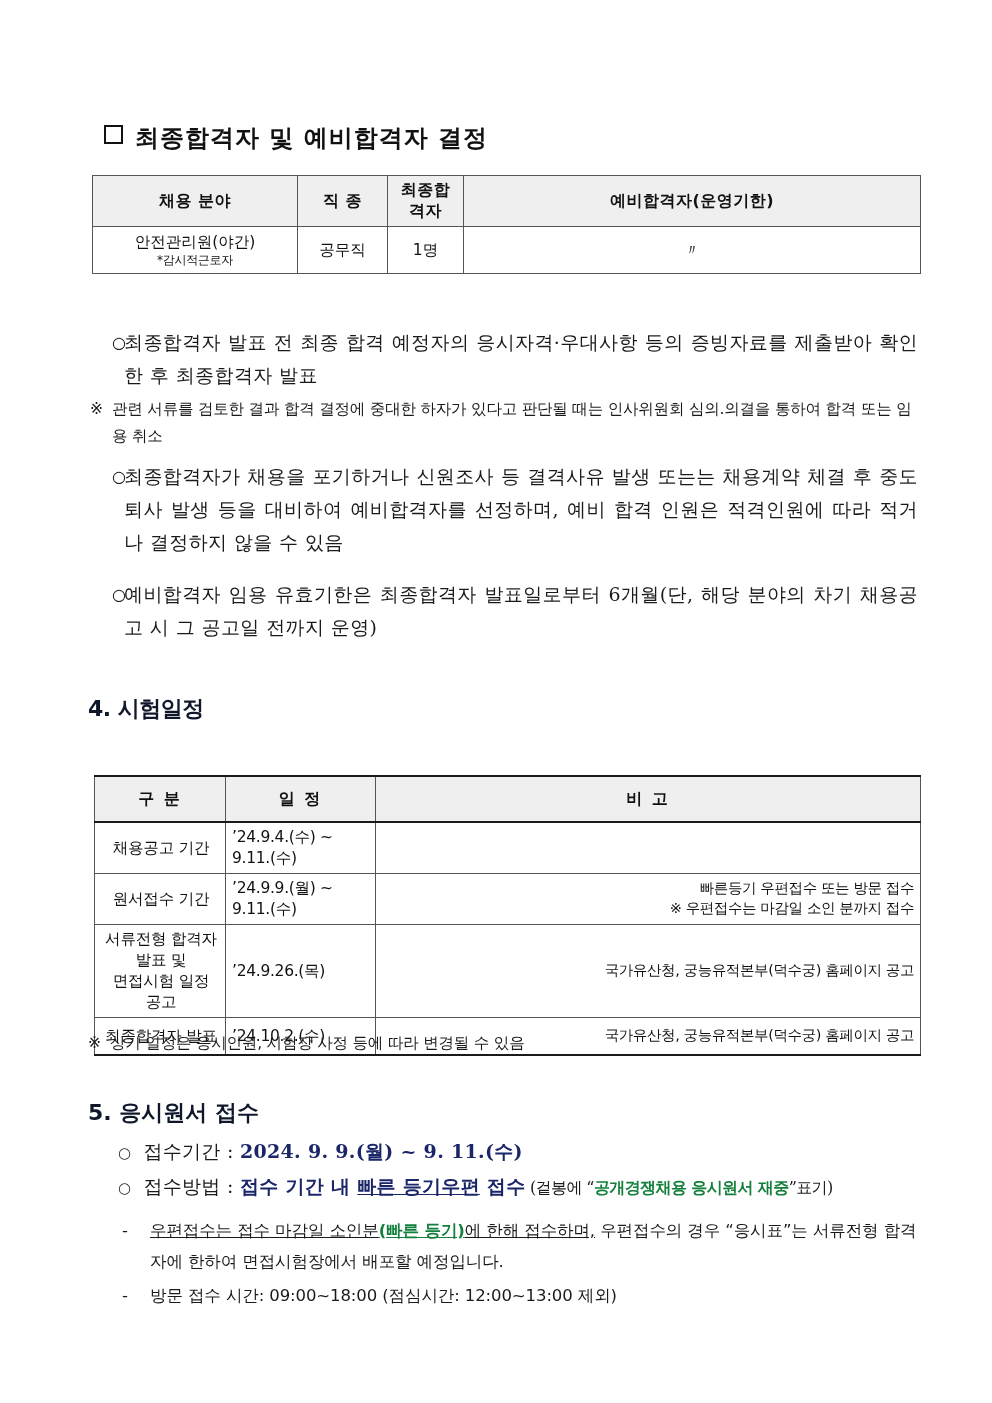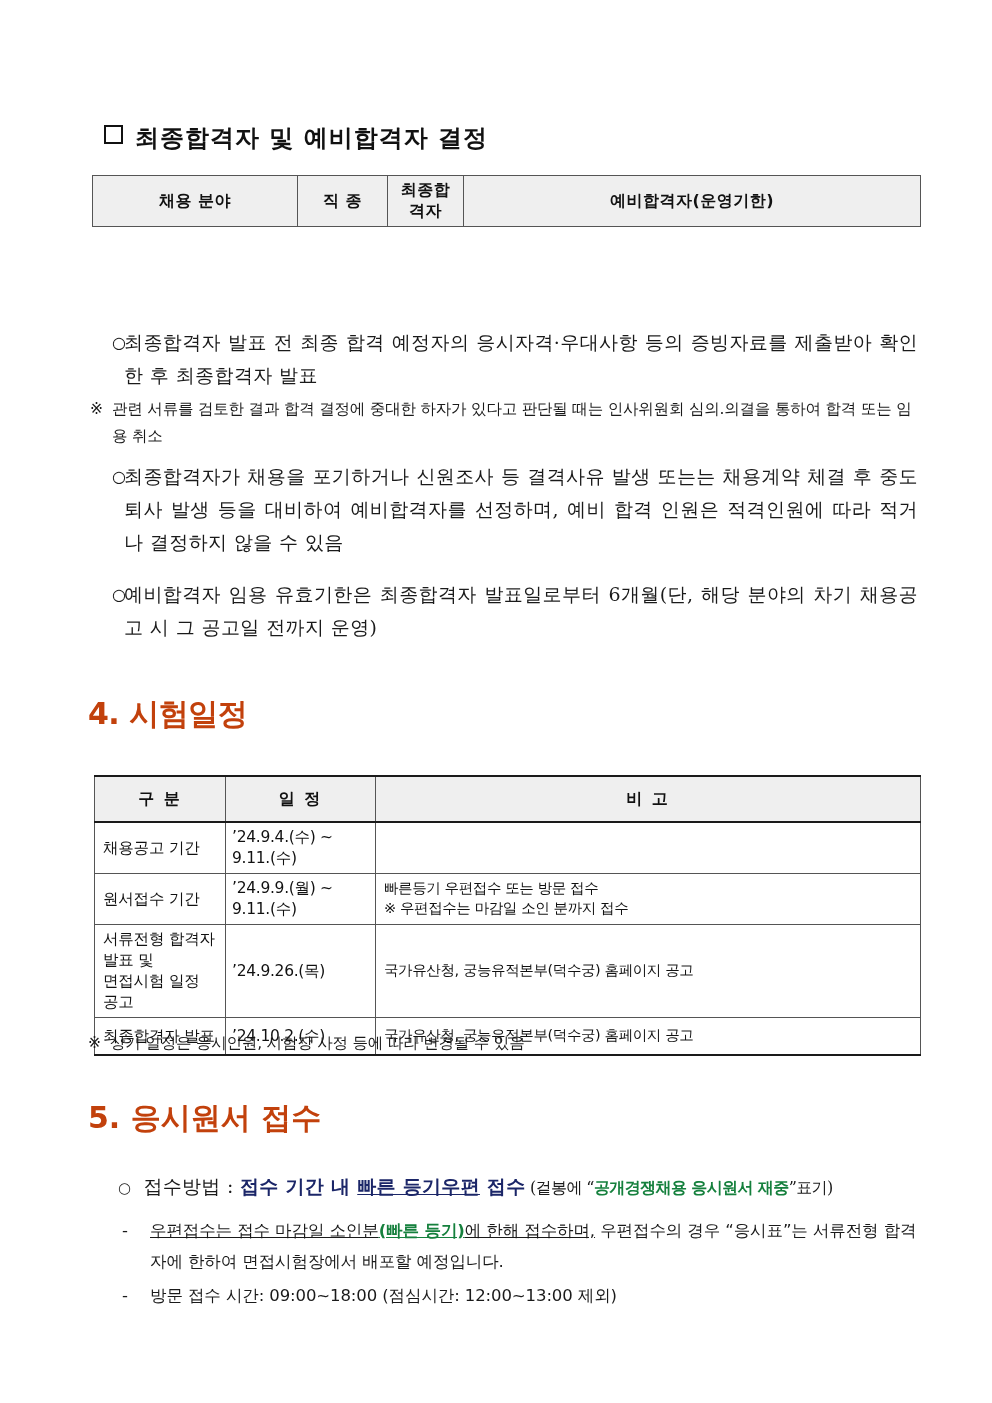--- a/index.html
+++ b/index.html
@@ -40,22 +40,22 @@
     width: 15px;
     height: 15px;
     border: 2px solid #111;
     margin-right: 12px;
     vertical-align: 2px;
   }
   .num-heading {
     position: absolute;
     font-family: "DejaVu Sans", sans-serif;
     font-weight: bold;
-    font-size: 30px;
-    color: #c2410c;
+    font-size: 22px;
+    color: #0f172a;
     white-space: nowrap;
     letter-spacing: -0.5px;
   }
   #h-sec4 { left: 88px; top: 686px; }
   #h-sec5 { left: 88px; top: 1090px; letter-spacing: 0px; }
 
   
   table.doc {
     position: absolute;
     border-collapse: collapse;
@@ -101,23 +101,23 @@
     border-top: 2.5px solid #1a1a1a;
     margin-top: 36px;
   }
   #tbl-schedule thead th {
     height: 36px;
     font-size: 16px;
     letter-spacing: 2px;
     border-bottom: 2.5px solid #1a1a1a;
   }
   #tbl-schedule tbody td { height: 28px; }
-  #tbl-schedule td.c-div { text-align: left; padding-left: 8px; letter-spacing: -0.2px; }
+  #tbl-schedule td.c-div { text-align: center; padding-left: 8px; letter-spacing: -0.2px; }
   #tbl-schedule td.c-date { text-align: left; letter-spacing: -0.3px; }
-  #tbl-schedule td.c-note { text-align: left; padding-left: 8px; font-size: 14.5px; letter-spacing: -0.4px; line-height: 1.35; }
+  #tbl-schedule td.c-note { text-align: right; padding-left: 8px; font-size: 14.5px; letter-spacing: -0.4px; line-height: 1.35; }
   #tbl-schedule tbody tr:last-child td { border-bottom: 2.5px solid #1a1a1a; }
 
   
   .para {
     position: absolute;
     font-family: "DejaVu Serif", "Liberation Serif", serif;
     font-size: 19px;
     line-height: 33px;
     color: #1a1a1a;
     letter-spacing: 0.4px;
@@ -200,20 +200,29 @@
     </colgroup>
     <thead>
       <tr>
         <th>채용 분야</th>
         <th>직 종</th>
         <th>최종합격자</th>
         <th>예비합격자(운영기한)</th>
       </tr>
     </thead>
     <tbody>
+      <tr>
+        <td>
+          <span>안전관리원(야간)</span>
+          <span class="sub">*감시적근로자</span>
+        </td>
+        <td>공무직</td>
+        <td>1명</td>
+        <td class="ditto">〃</td>
+      </tr>
     </tbody>
   </table>
 
   <div class="para" id="p1">
     <span class="marker">○</span>
     <span class="txt">최종합격자 발표 전 최종 합격 예정자의 응시자격·우대사항 등의 증빙자료를 제출받아 확인한 후 최종합격자 발표</span>
   </div>
 
   <div class="note" id="n1">
     <span class="marker">※</span>
@@ -271,20 +280,23 @@
     </tbody>
   </table>
 
   <div class="note" id="n2">
     <span class="marker">※</span>
     <span class="txt">상기 일정은 응시인원, 시험장 사정 등에 따라 변경될 수 있음</span>
   </div>
 
   <div class="num-heading" id="h-sec5">5. 응시원서 접수</div>
 
+  <div class="s5-line" id="s5-a">
+    <span class="marker">○</span><span>접수기간 : </span><span class="navy">2024. 9. 9.(월) ~ 9. 11.(수)</span>
+  </div>
 
   <div class="s5-line" id="s5-b">
     <span class="marker">○</span><span>접수방법 : </span><span class="navy">접수 기간 내 </span><span class="navy-u">빠른 등기우편</span><span class="navy"> 접수</span><span class="small-paren"> (겉봉에 “</span><span class="small-paren red">공개경쟁채용 응시원서 재중</span><span class="small-paren">”표기)</span>
   </div>
 
   <div class="dash-block" id="d1">
     <span class="marker">-</span>
     <span class="txt"><span class="u">우편접수는 접수 마감일 소인분</span><span class="u red">(빠른 등기)</span><span class="u">에 한해 접수하며,</span><span> 우편접수의 경우 “응시표”는 서류전형 합격자에 한하여 면접시험장에서 배포할 예정입니다.</span></span>
   </div>
 

